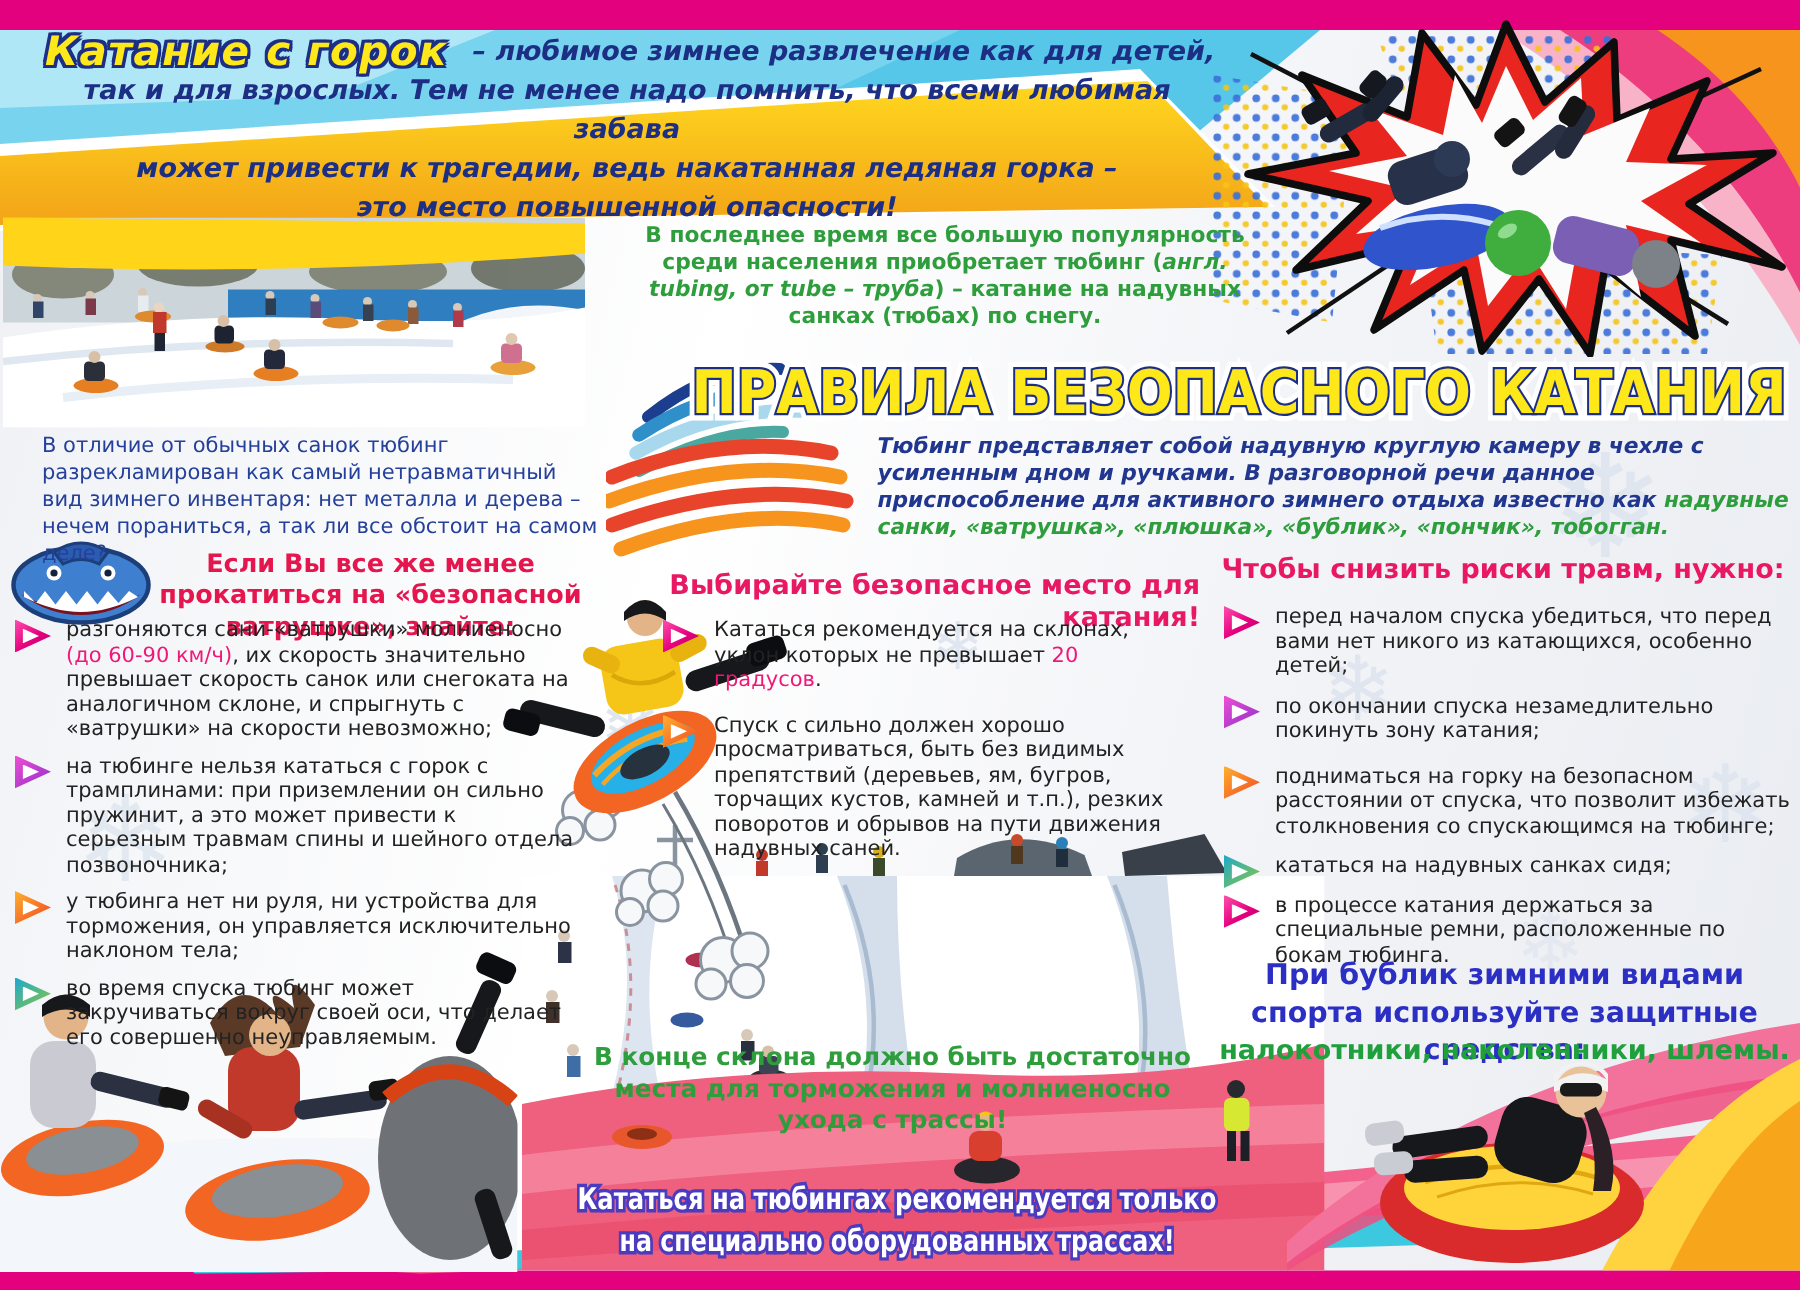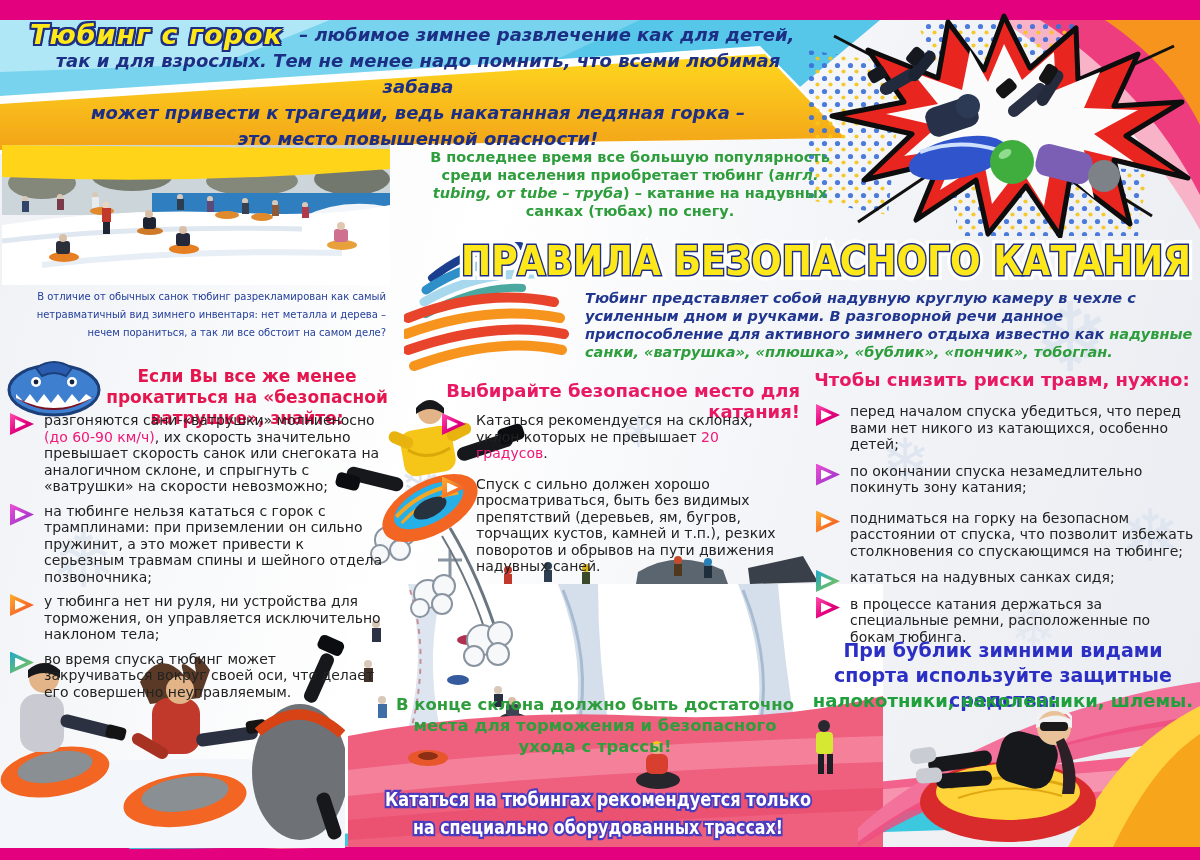--- a/index.html
+++ b/index.html
@@ -28,22 +28,22 @@
   
   .green-intro{left:424px;top:148px;width:412px;z-index:6;text-align:center;
     color:#2e9e3c;font-weight:bold;font-size:14.5px;line-height:18px;}
   .green-intro .lat{font-style:italic;}
   
   .main-title{left:452px;top:230px;z-index:7;}
   .descr{left:585px;top:289px;width:612px;z-index:6;color:#20368f;
     font-style:italic;font-weight:bold;font-size:14.5px;line-height:18px;}
   .descr .hl-green{color:#2e9e3c;}
   
-  .left-intro{left:14px;top:288px;width:372px;z-index:6;text-align:right;
-    color:#25409b;font-size:10px;line-height:18px;}
+  .left-intro{left:28px;top:288px;width:372px;z-index:6;text-align:left;
+    color:#25409b;font-size:14px;line-height:18px;}
   .left-heading{left:104px;top:366px;width:286px;z-index:6;text-align:center;
     color:#e5164e;font-weight:bold;font-size:17px;line-height:21px;}
   .pink-heading{color:#e81862;font-weight:bold;font-size:18px;z-index:6;text-align:center;}
   .center-heading{left:428px;top:380px;width:372px;text-align:right;}
   .right-heading{left:812px;top:369px;width:380px;}
   
   .blist{z-index:6;list-style:none;margin:0;padding:0;}
   .bullet{position:relative;padding-left:34px;margin-bottom:8px;
     font-size:14px;line-height:16.5px;color:#222;}
   .arr{position:absolute;left:0;top:1px;width:24px;height:22px;
@@ -105,21 +105,21 @@
   <div class="abs flake" style="left:400px;top:460px;font-size:48px;">❄</div>
   <div class="abs flake" style="left:620px;top:410px;font-size:44px;">❄</div>
   <div class="abs flake" style="left:1010px;top:600px;font-size:56px;opacity:.7;">❄</div>
   <div class="abs flake" style="left:200px;top:250px;font-size:40px;opacity:.7;">❄</div>
 
   <div class="abs bar-top"></div>
   <div class="abs bar-bottom"></div>
 
   <div class="abs hdr">
     <div class="hdr-line hdr-line1">
-      <span class="kat-title">Тюбинг с горок</span>
+      <span class="kat-title">Катание с горок</span>
       <span>– любимое зимнее развлечение как для детей,</span>
     </div>
     <div class="hdr-line">так и для взрослых. Тем не менее надо помнить, что всеми любимая забава</div>
     <div class="hdr-line">может привести к трагедии, ведь накатанная ледяная горка –</div>
     <div class="hdr-line">это место повышенной опасности!</div>
   </div>
 
   <svg class="abs z3" style="left:2px;top:145px;" width="388" height="140" viewBox="0 0 388 140">
     <rect x="0" y="0" width="388" height="70" fill="#ccd5da"></rect>
     <g opacity="0.75">
@@ -526,20 +526,20 @@
       <rect x="78" y="96" width="56" height="15" rx="7" transform="rotate(-4 106 103)" fill="#17181c"></rect>
       <rect x="58" y="92" width="26" height="15" rx="6" transform="rotate(-4 71 99)" fill="#c9ccd2"></rect>
       <circle cx="196" cy="52" r="17" fill="#e9c29a"></circle>
       <path d="M178,48 A19,19 0 0 1 214,46 L214,40 A20,16 0 0 0 178,42 Z" fill="#f2f2f2"></path>
       <path d="M178,46 Q196,34 214,44 L214,52 Q196,44 178,52 Z" fill="#f2f2f2"></path>
       <rect x="182" y="46" width="28" height="9" rx="4" fill="#1a1a1a"></rect>
       <path d="M206,62 Q222,92 216,118 L204,118 Q208,92 198,66 Z" fill="#2b2026"></path>
     </g>
   </svg>
 
-  <div class="abs slope-note">В конце склона должно быть достаточно места для торможения и безопасного ухода с трассы!</div>
+  <div class="abs slope-note">В конце склона должно быть достаточно места для торможения и молниеносно ухода с трассы!</div>
 
   <svg class="abs banner" width="440" height="64" viewBox="0 0 440 64">
     <text x="220" y="24" text-anchor="middle" font-family="DejaVu Sans, Liberation Sans, sans-serif" font-size="20" font-weight="bold" fill="#ffffff" stroke="#4a3bbf" stroke-width="4.5" paint-order="stroke" textLength="426" lengthAdjust="spacingAndGlyphs">Кататься на тюбингах рекомендуется только</text>
     <text x="220" y="52" text-anchor="middle" font-family="DejaVu Sans, Liberation Sans, sans-serif" font-size="20" font-weight="bold" fill="#ffffff" stroke="#4a3bbf" stroke-width="4.5" paint-order="stroke" textLength="370" lengthAdjust="spacingAndGlyphs">на специально оборудованных трассах!</text>
   </svg>
 
 </div>
 
 </body></html>

